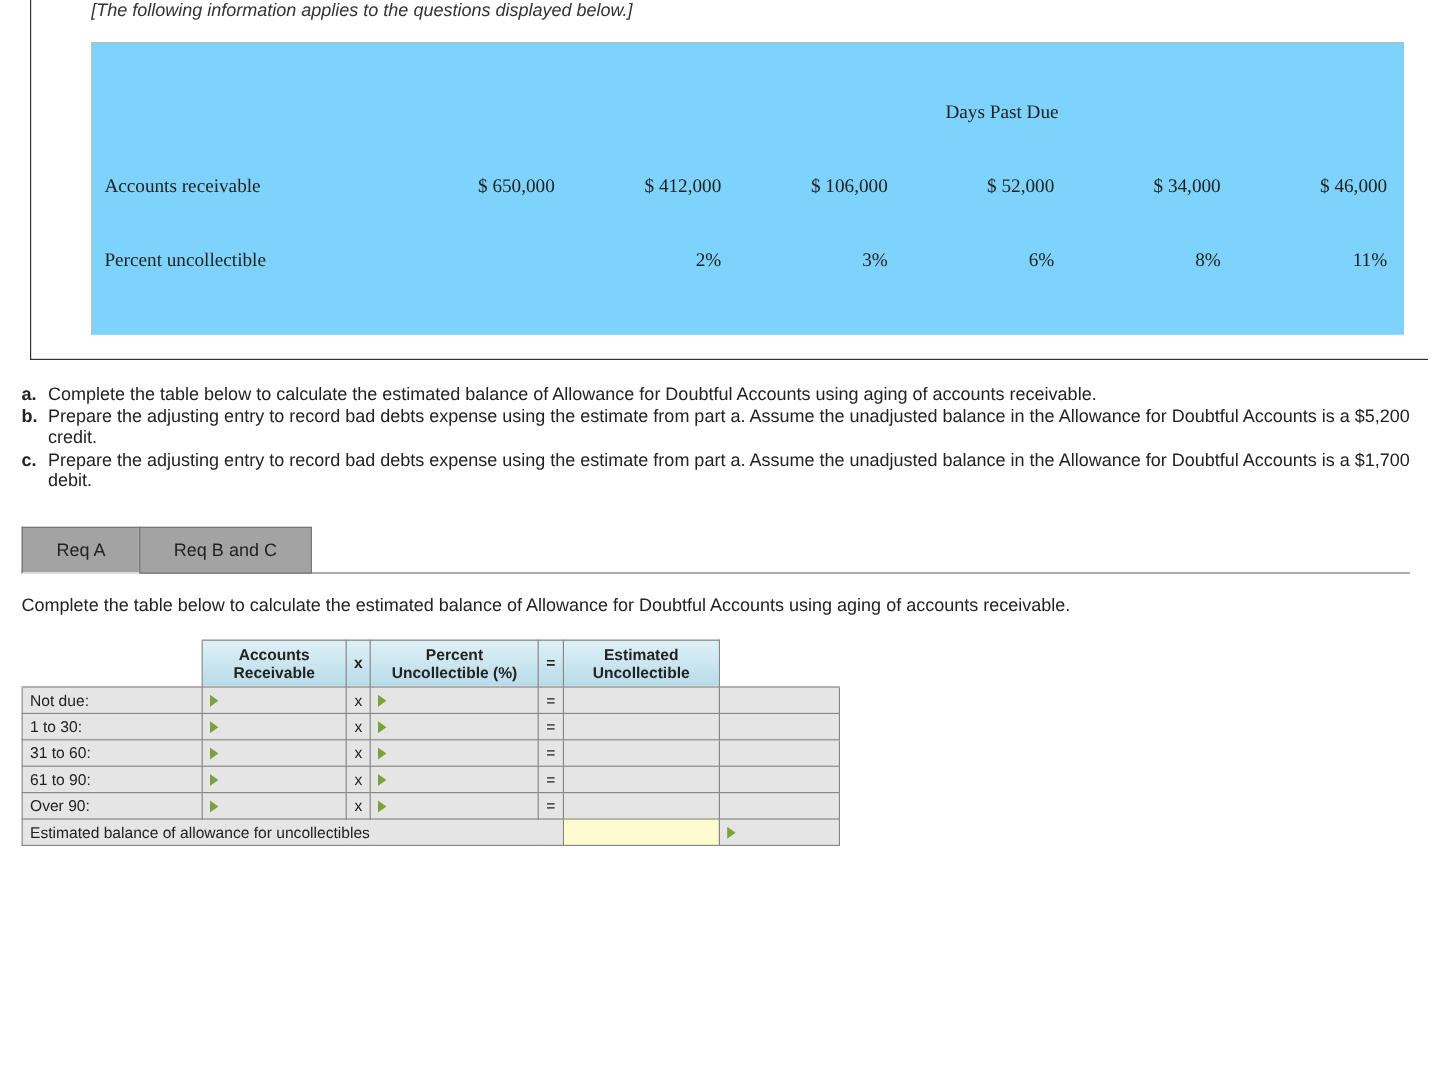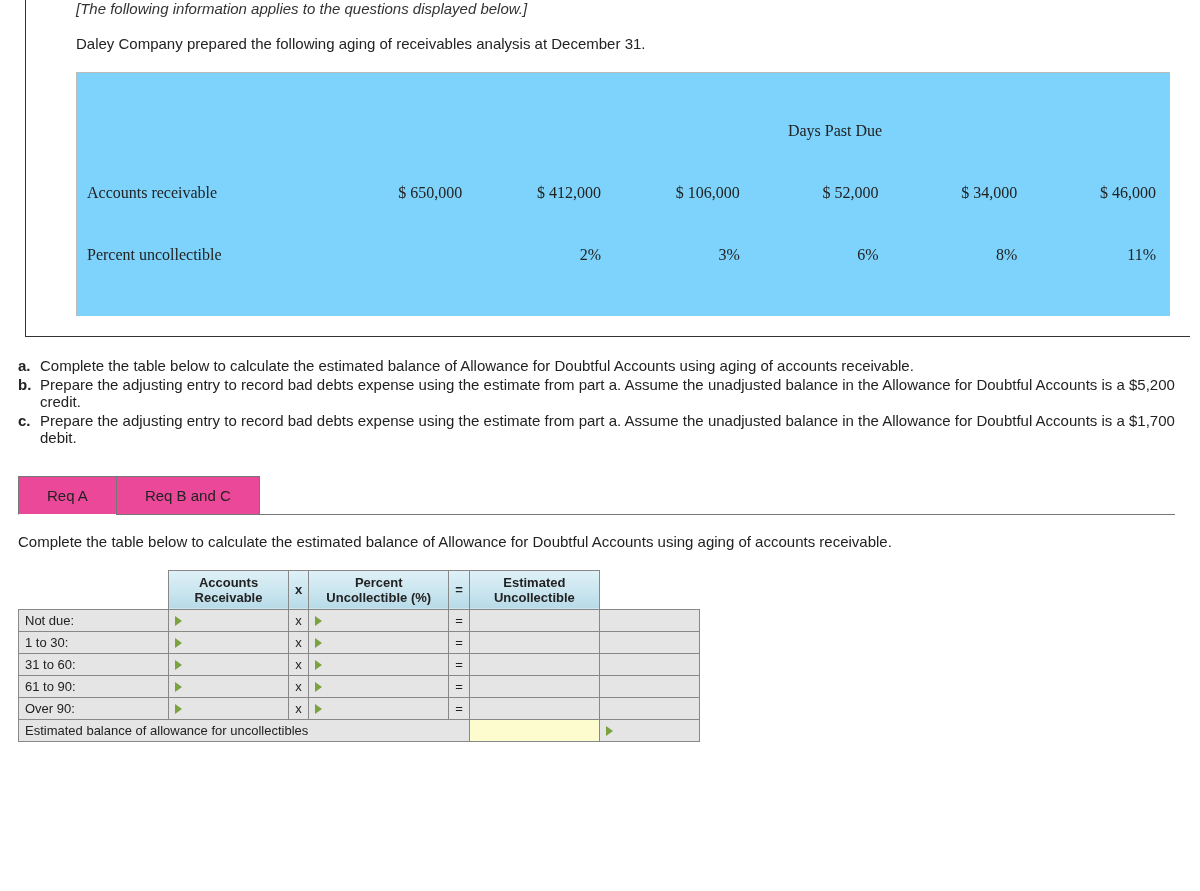--- a/index.html
+++ b/index.html
@@ -72,21 +72,21 @@
     margin: 0 120px 35px 18px;
   }
   .tabs {
     display: flex;
     margin-left: 18px;
     margin-bottom: -1px;
   }
   .tab {
     padding: 10px 28px;
     border: 1px solid #777;
-    background: #ec4899;
+    background: #a3a3a3;
     font-size: 15px;
     cursor: pointer;
     position: relative;
     z-index: 2;
   }
   .tab.active {
     border-bottom: 1px solid #fff;
   }
   .tab + .tab { margin-left: -1px; }
   .tab-content {
@@ -138,21 +138,20 @@
   }
   .yellow { background: #fdfccf !important; }
   .center { text-align: center; }
 </style>
 </head>
 <body>
 
 <div class="page">
   <div class="top-section">
     <div class="italic-note">[The following information applies to the questions displayed below.]</div>
-    <div class="intro">Daley Company prepared the following aging of receivables analysis at December 31.</div>
 
     <div class="mono-table">
       <div class="mono-row">
         <span class="mono-cell mc-label"></span>
         <span class="mono-cell mc-col"></span>
         <span class="mono-cell mc-col"></span>
         <span class="mono-cell" style="width:420px;text-align:center;">Days Past Due</span>
       </div>
       <div class="mono-row">
         <span class="mono-cell mc-label">Accounts receivable</span>

